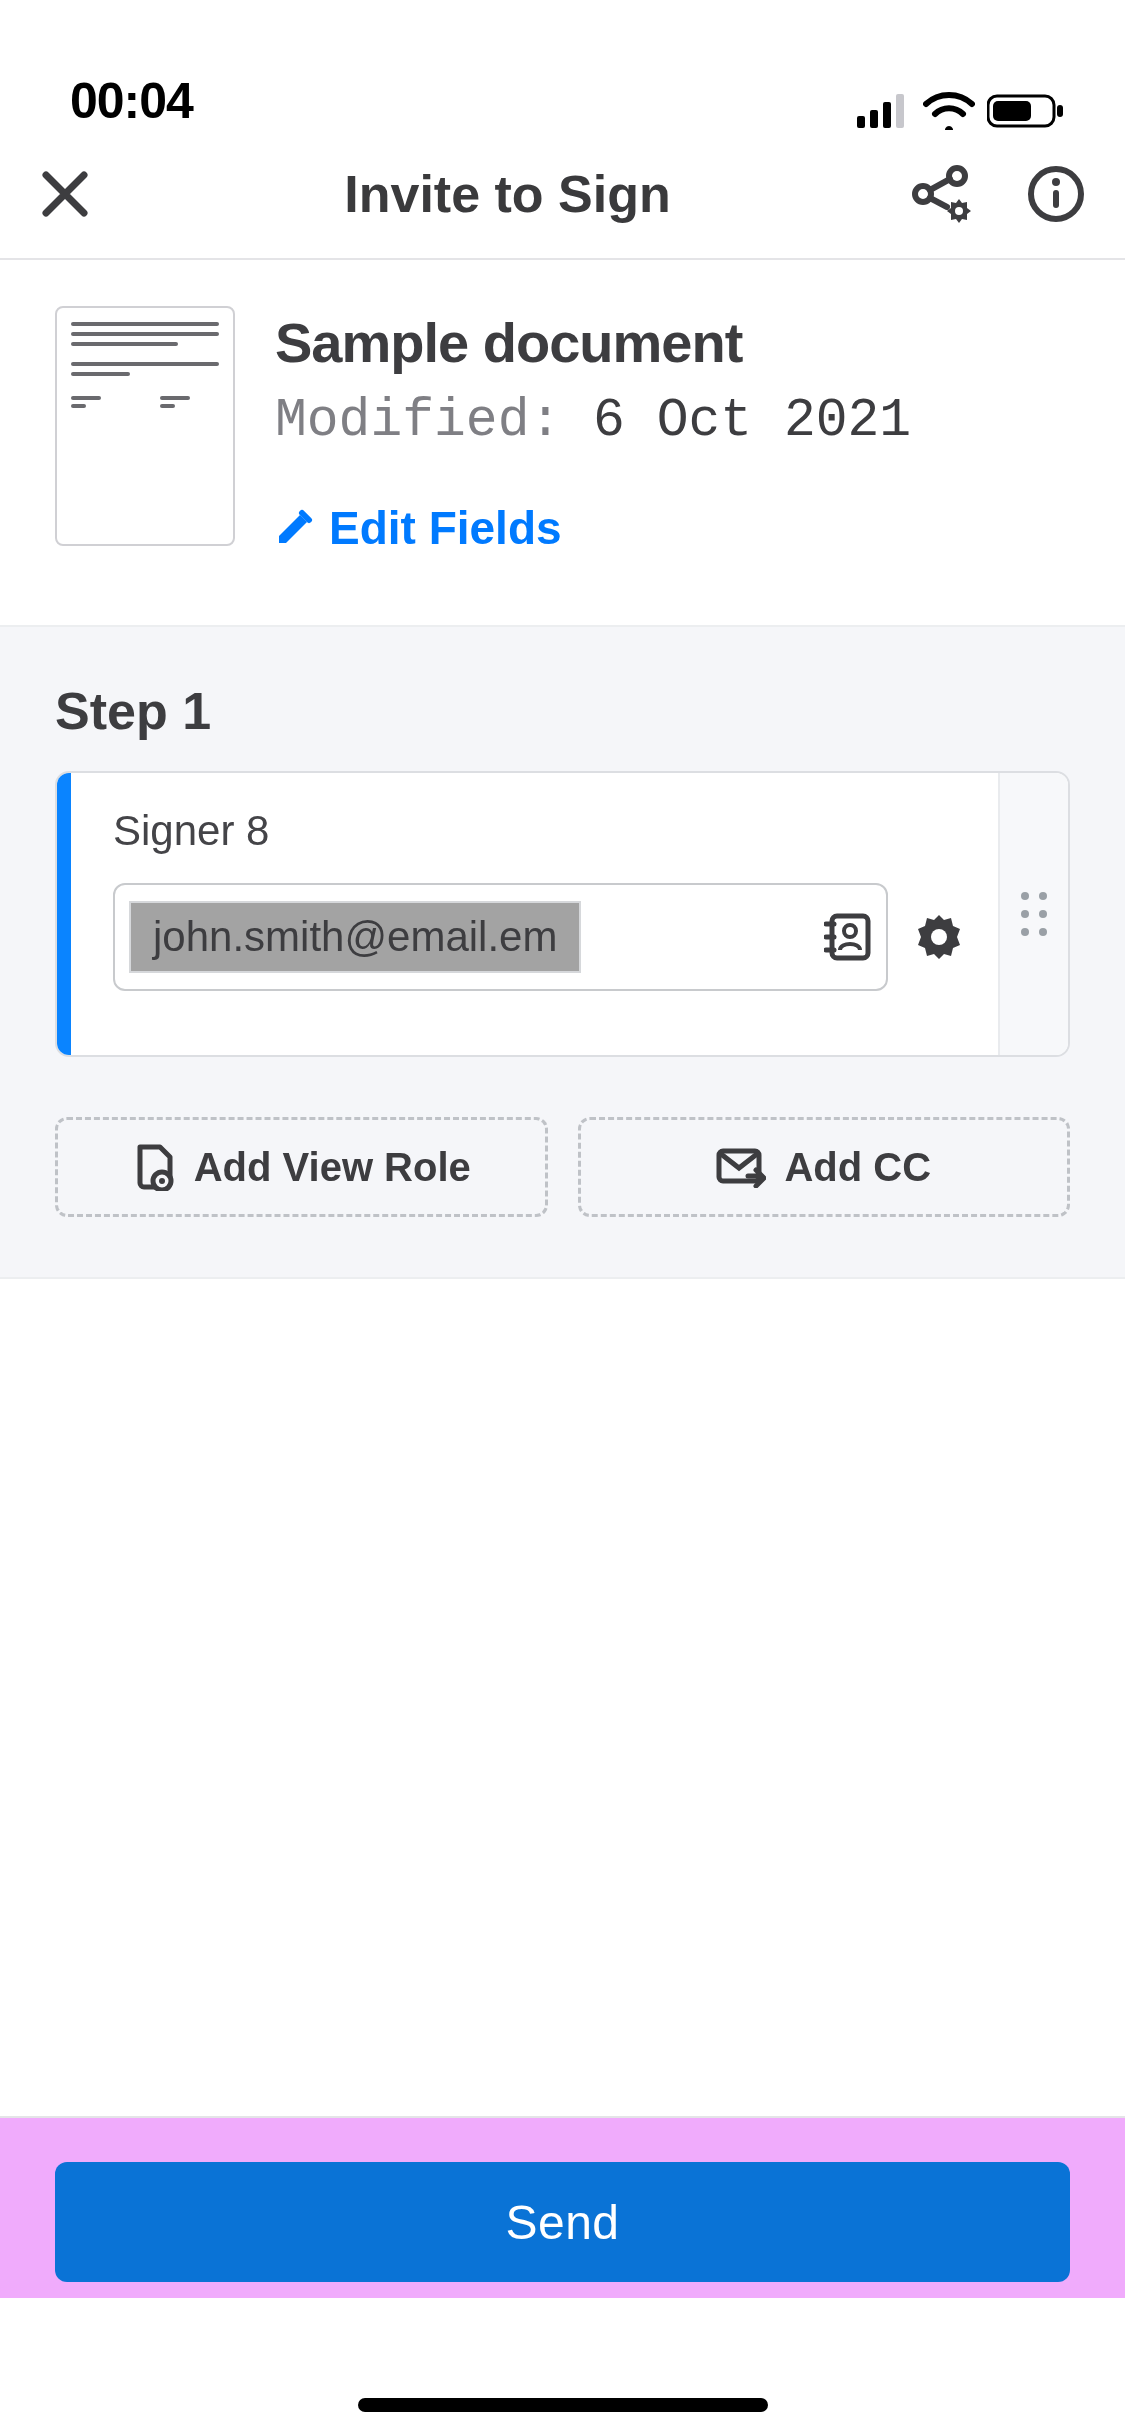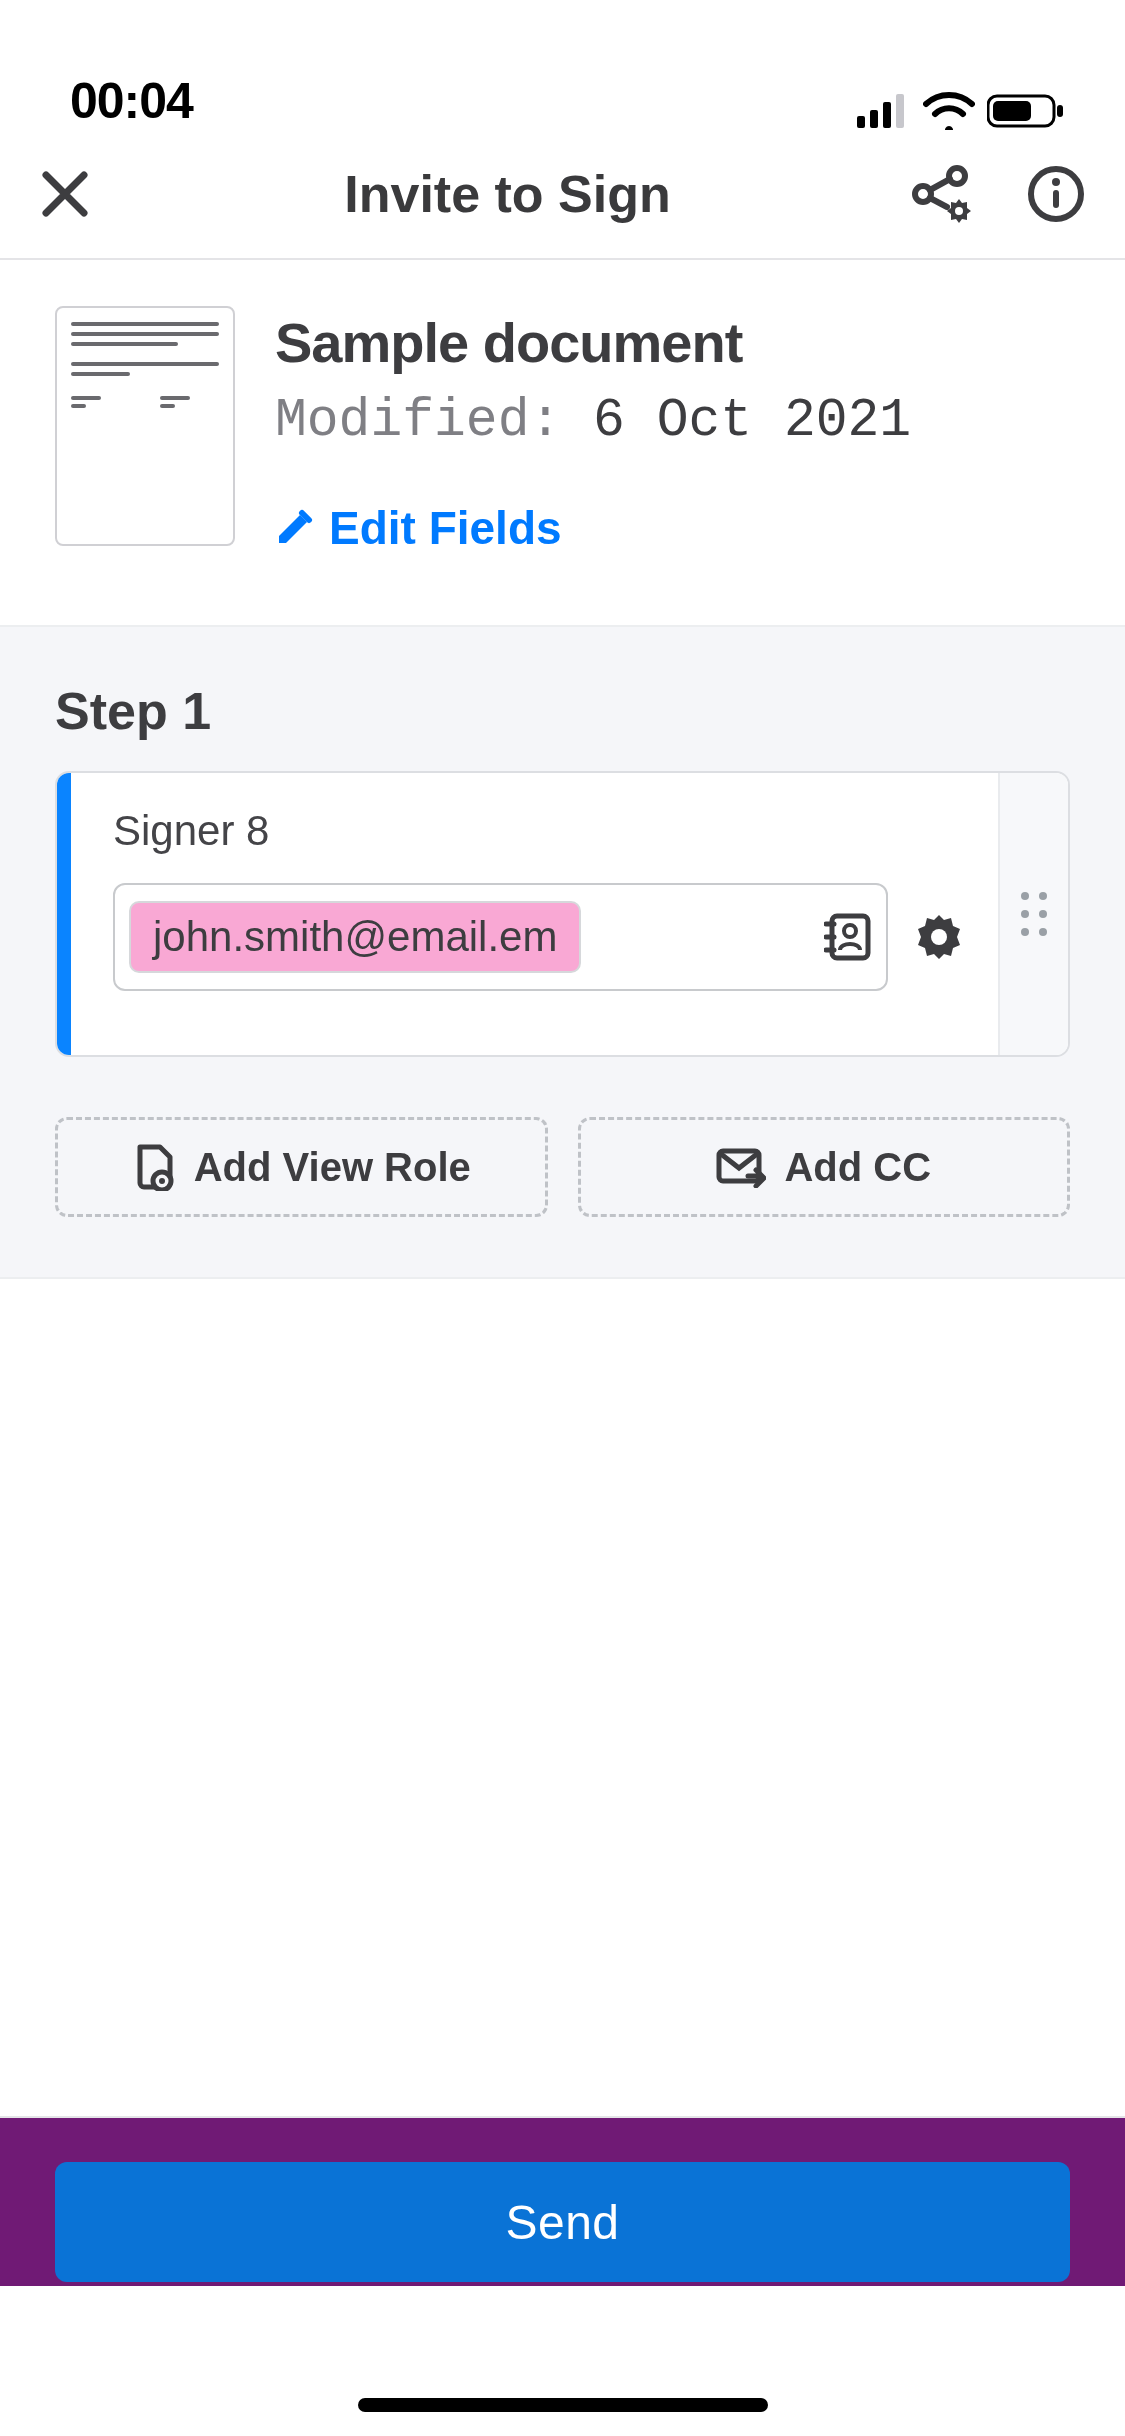--- a/index.html
+++ b/index.html
@@ -94,23 +94,23 @@
     flex: 1;
     display: flex;
     align-items: center;
     border: 2px solid #c8cacd;
     border-radius: 12px;
     padding: 16px 14px;
     gap: 14px;
     background:#fff;
   }
   .email-chip {
-    background: #f9a8d4;
+    background: #a3a3a3;
     border: 2px solid #d6d8db;
-    border-radius: 10px;
+    border-radius: 0;
     padding: 10px 22px;
     font-size: 42px;
     color: #3d3d40;
   }
   .contacts-icon { margin-left: auto; }
 
   .drag-col {
     width: 70px;
     border-left: 2px solid #e9ebee;
     background: #f7f8fa;
@@ -129,22 +129,22 @@
     display:flex; align-items:center; justify-content:center; gap:18px;
     font-size: 40px; font-weight: 600; color: #3d3d40;
     background:#f5f6f9;
   }
 
   
   .footer {
     position: absolute;
     left: 0; right: 0; top: 2116px;
     border-top: 2px solid #e4e4e7;
-    background: #701a75;
-    padding: 44px 55px 4px 55px;
+    background: #f0abfc;
+    padding: 44px 55px 16px 55px;
   }
   .send-btn {
     width: 100%;
     height: 120px;
     background: #0a73d6;
     color: #fff;
     border: none;
     border-radius: 12px;
     font-size: 48px;
     font-weight: 500;

